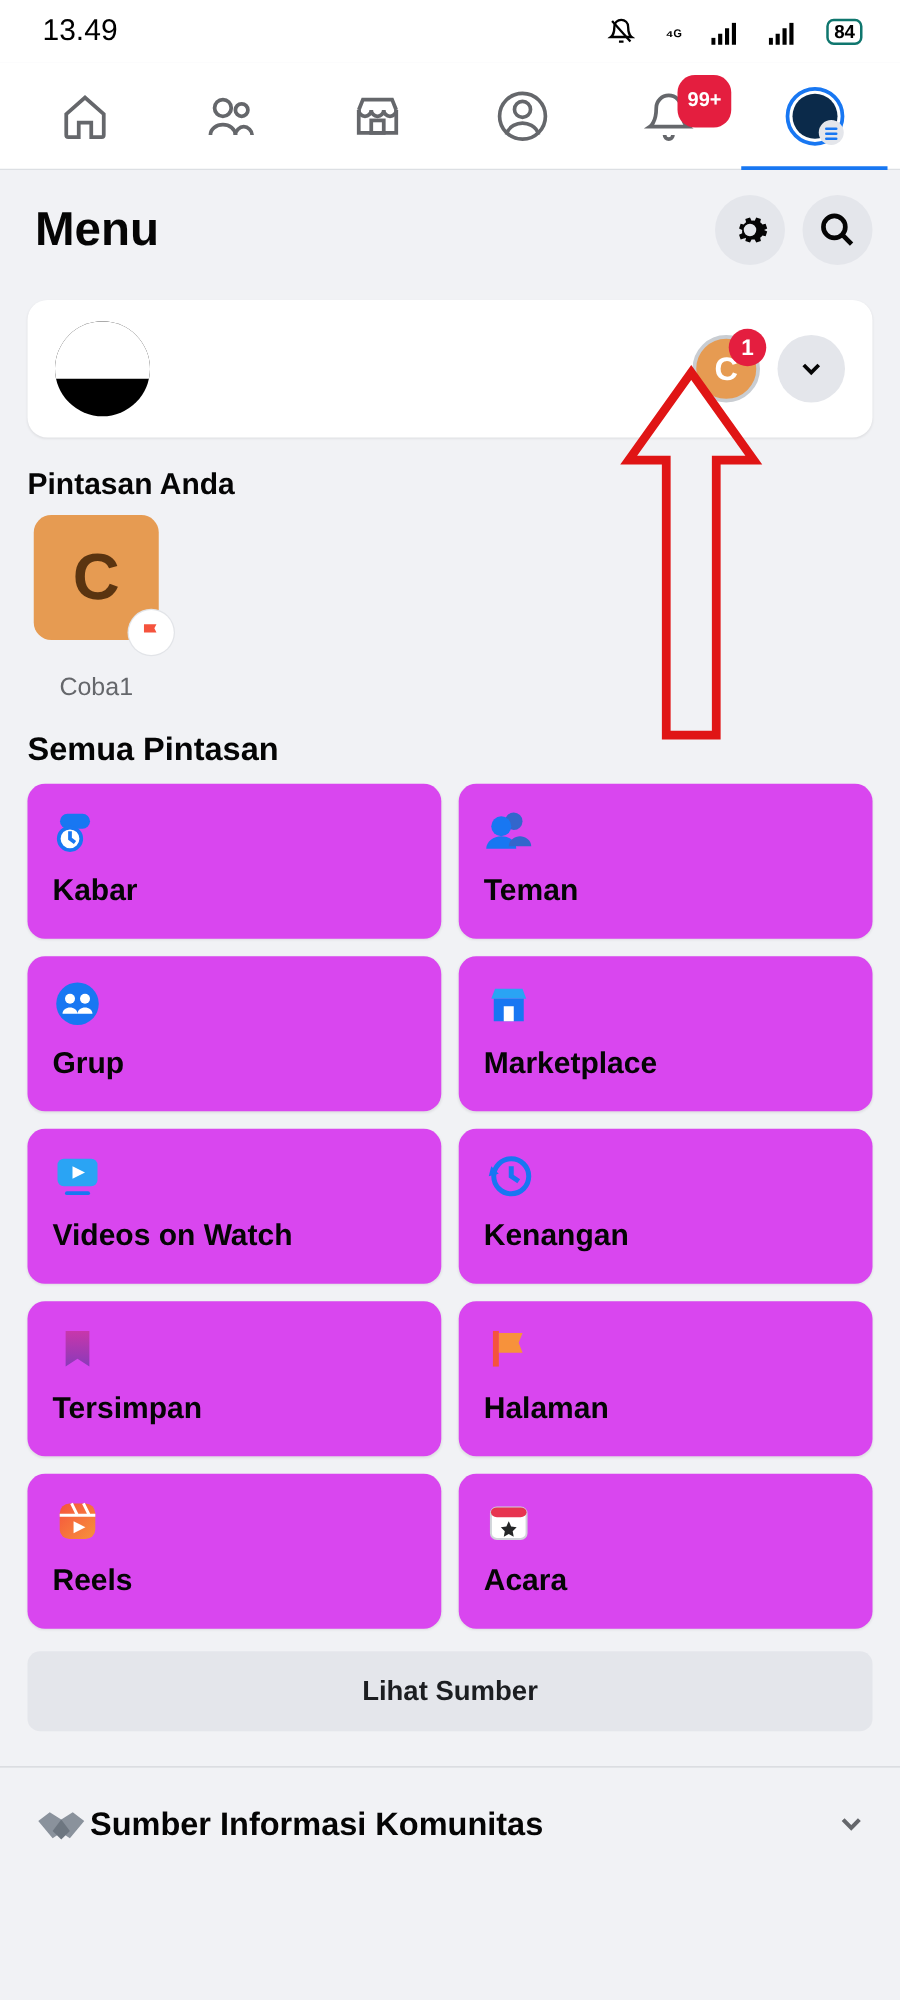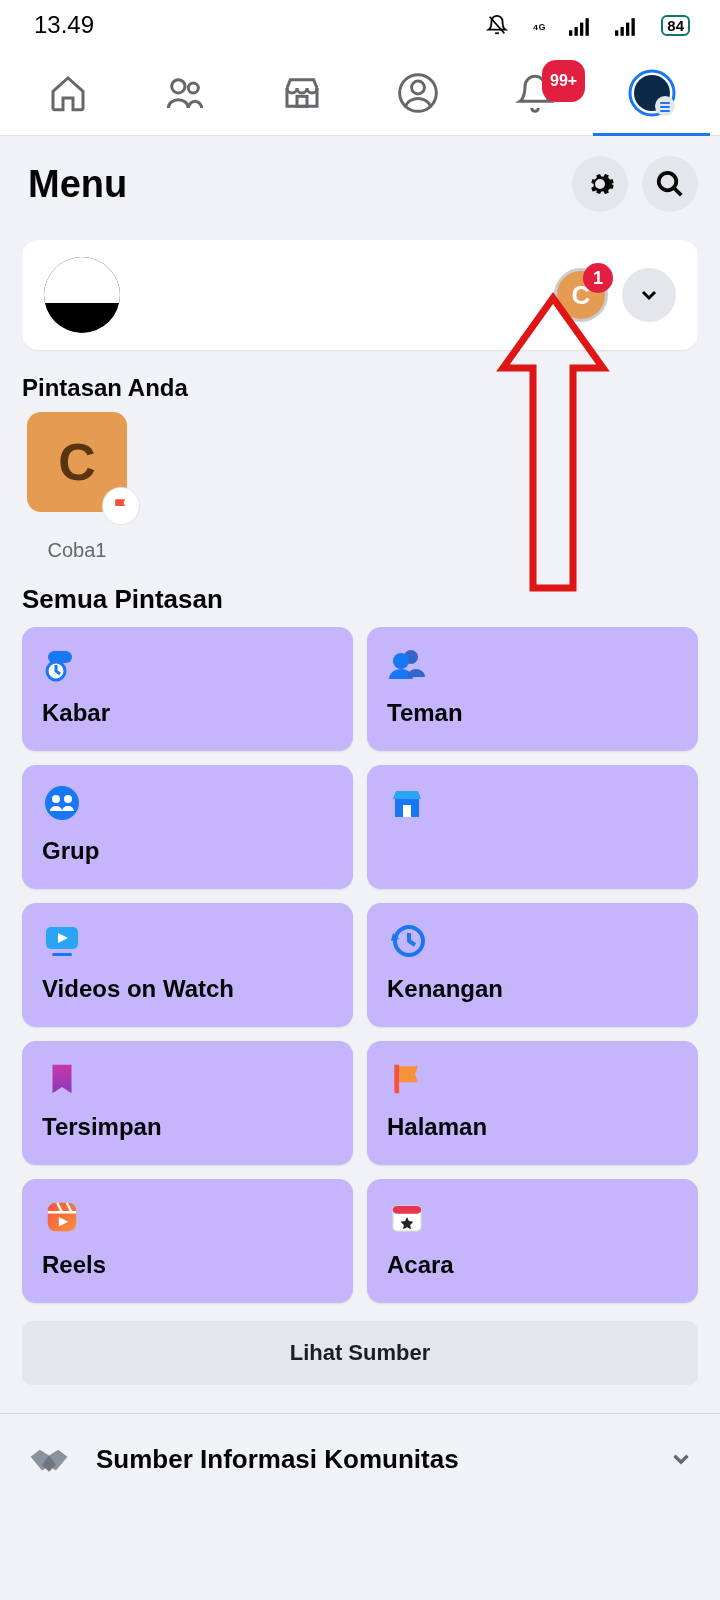--- a/index.html
+++ b/index.html
@@ -36,30 +36,30 @@
 .section-title.small { font-size: 26px; font-weight: 700; padding: 22px 22px 12px; }
 
 
 .shortcut { margin-left: 22px; width: 110px; display: flex; flex-direction: column; align-items: center; }
 .shortcut-tile { width: 100px; height: 100px; background: #e69b52; border-radius: 14px; display:flex; align-items:center; justify-content:center; font-size:52px; font-weight:800; color:#5a3410; position:relative;}
 .shortcut-tile .flag { position:absolute; right:-12px; bottom:-12px; width:36px; height:36px; border-radius:50%; background:#fff; display:flex; align-items:center; justify-content:center; box-shadow:0 0 0 1px #e2e4e8;}
 .shortcut-label { margin-top: 27px; font-size: 20px; color:#65676b; }
 
 
 .grid { display:grid; grid-template-columns: 1fr 1fr; gap: 14px; padding: 0 22px; }
-.tile { background:#c4b5fd; border-radius: 14px; box-shadow: 0 1px 2px rgba(0,0,0,.08); height: 124px; padding: 18px 20px 0; display:flex; flex-direction:column; justify-content:flex-start; gap: 14px;}
+.tile { background:#d946ef; border-radius: 14px; box-shadow: 0 1px 2px rgba(0,0,0,.08); height: 124px; padding: 18px 20px 0; display:flex; flex-direction:column; justify-content:flex-start; gap: 14px;}
 .tile-label { font-size: 24px; font-weight: 700; color:#050505; }
 .tile-icon { width: 40px; height: 40px; display:flex; align-items:center; justify-content:center;}
 
 
 .see-more { margin: 18px 22px 0; background:#e4e6eb; border-radius: 10px; height: 64px; display:flex; align-items:center; justify-content:center; font-size:22px; font-weight:700; color:#1c1e21;}
 
 
 .divider { height:1px; background:#d3d6da; margin-top: 28px; }
-.community-row { display:flex; align-items:center; padding: 22px 26px; gap: 24px; }
+.community-row { display:flex; align-items:center; padding: 22px 26px; }
 .community-label { font-size:26px; font-weight:700; color:#050505; flex:1; }
 
 
 .anno-arrow { position:absolute; left: 493px; top: 288px; pointer-events:none; }
 
 svg { display:block; }
 </style>
 </head>
 <body>
 
@@ -219,20 +219,21 @@
   </div>
 
   <div class="tile">
     <div class="tile-icon">
       <svg width="40" height="40" viewBox="0 0 40 40">
           <path d="M6 16l3-8h22l3 8" fill="#2aa4f4"></path>
           <rect x="8" y="16" width="24" height="18" fill="#1877f2"></rect>
           <rect x="16" y="22" width="8" height="12" fill="#fff"></rect>
         </svg>
     </div>
+    <div class="tile-label">Marketplace</div>
   </div>
 
   <div class="tile">
     <div class="tile-icon">
       <svg width="40" height="40" viewBox="0 0 40 40">
           <rect x="4" y="6" width="32" height="22" rx="5" fill="#2aa4f4"></rect>
           <polygon points="16,12 16,22 26,17" fill="#fff"></polygon>
           <rect x="10" y="32" width="20" height="3" rx="1.5" fill="#1877f2"></rect>
         </svg>
     </div>

